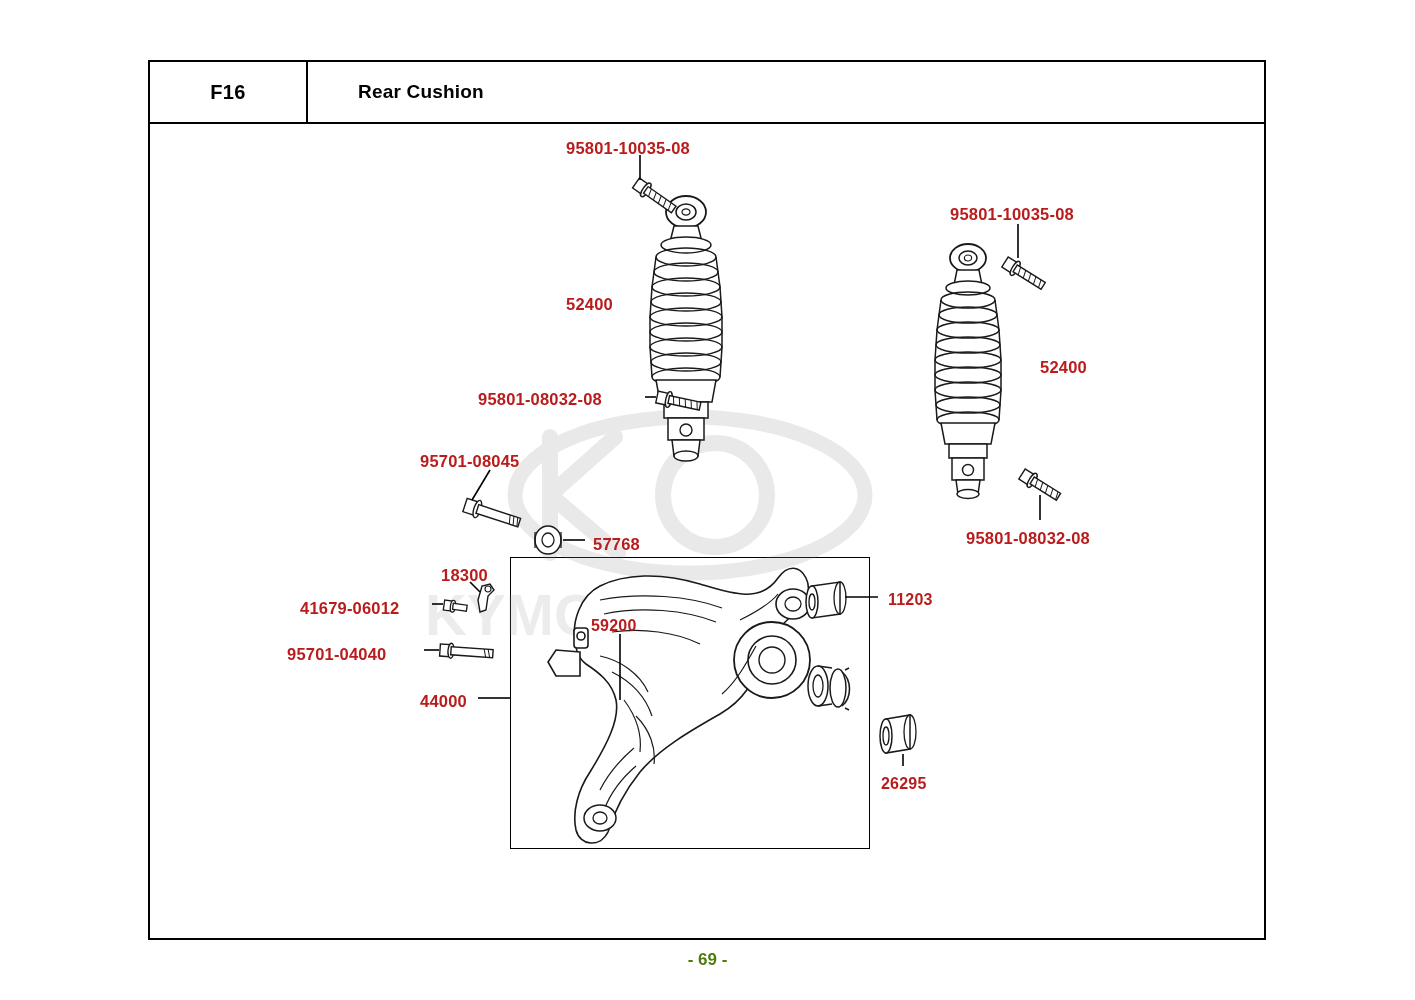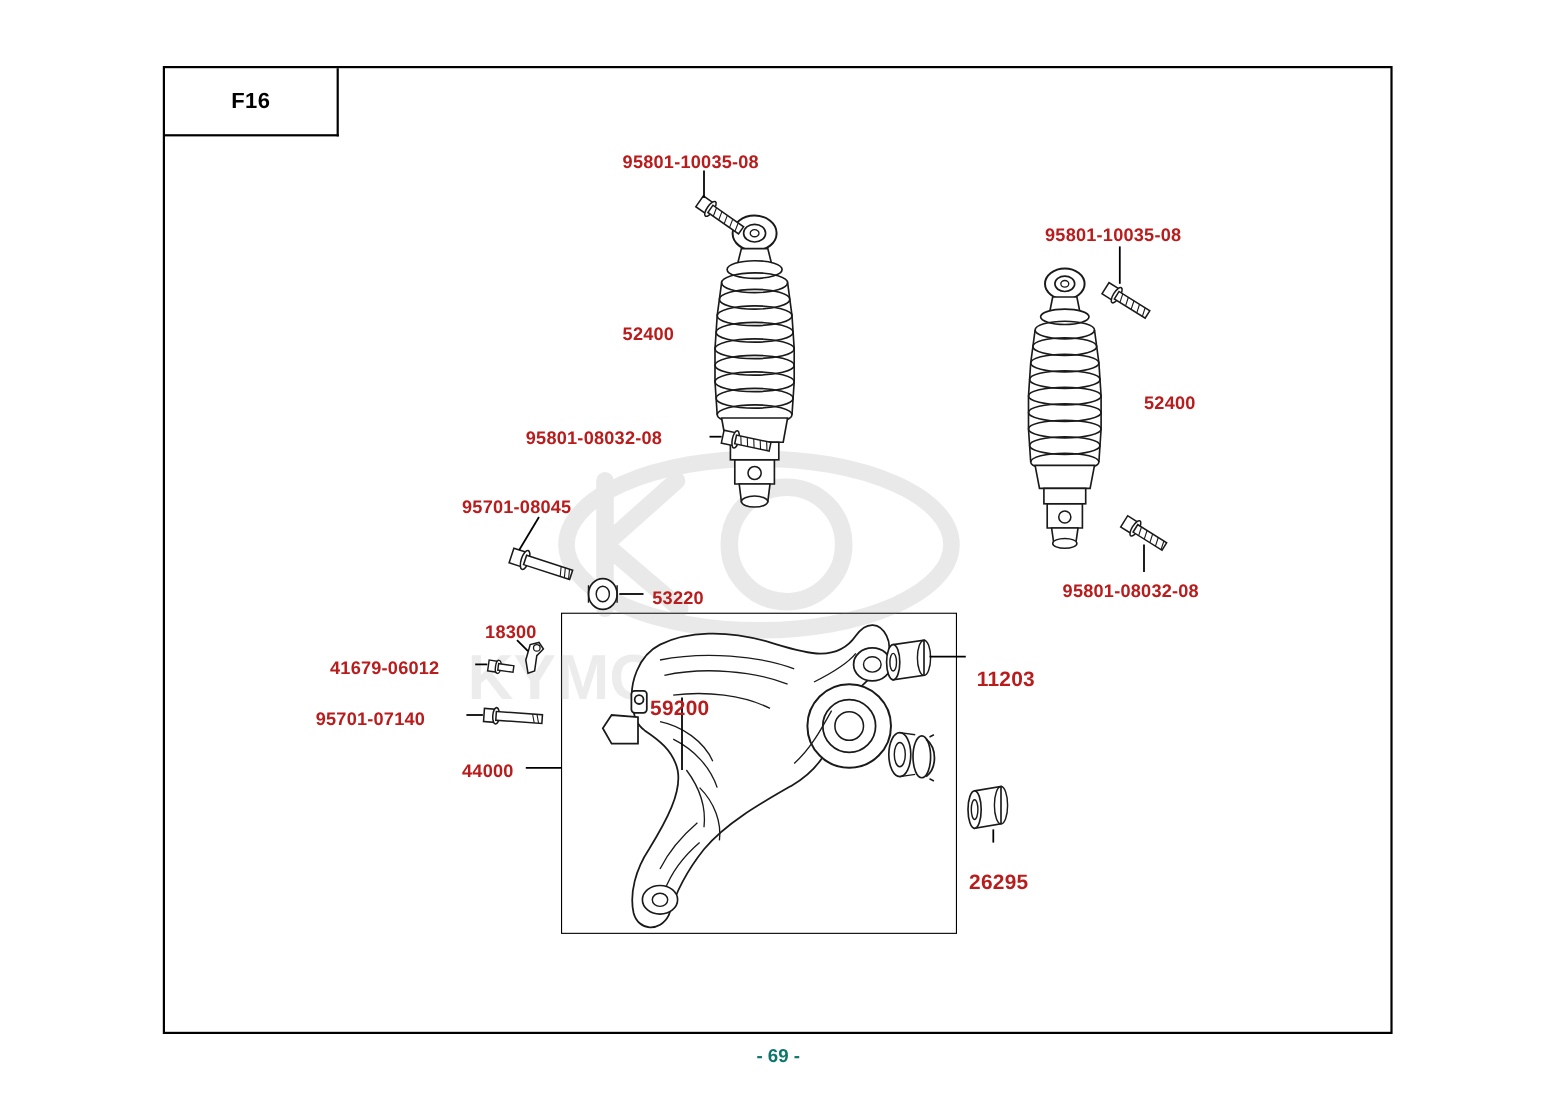--- a/index.html
+++ b/index.html
@@ -69,33 +69,32 @@
     height: 816px;
   }
   .page-number {
     position: absolute;
     left: 0;
     top: 950px;
     width: 1415px;
     text-align: center;
     font-size: 17px;
     font-weight: bold;
-    color: #0f766e;
+    color: #4d7c0f;
   }
   .lbl {
     position: absolute;
     font-size: 16.5px;
     font-weight: bold;
     color: #b91c1c;
     white-space: nowrap;
     letter-spacing: .2px;
   }
   .lbl.big {
-    font-size: 19px;
-    margin-top: 17px;
+    font-size: 16px;
   }
   .inner-box {
     position: absolute;
     left: 510px;
     top: 557px;
     width: 360px;
     height: 292px;
     border: 1.5px solid #000;
     box-sizing: border-box;
     background: transparent;
@@ -109,20 +108,23 @@
     pointer-events: none;
   }
   .wm { opacity: .18; }
 </style>
 </head>
 <body>
 
 <div class="sheet">
   <div class="title-cell">
     <span class="title-code">F16</span>
+  </div>
+  <div class="title-bar">
+    <span class="title-text">Rear Cushion</span>
   </div>
   <div class="canvas"></div>
 </div>
 
 <div class="inner-box"></div>
 
 <svg class="art" viewBox="0 0 1415 1000">
   <defs>
     <g id="coilShock">
 
@@ -335,24 +337,24 @@
     <ellipse cx="12" cy="-3" rx="6" ry="17" fill="none" stroke="#1a1a1a" stroke-width="1.3"></ellipse>
   </g>
   <line x1="903" y1="754" x2="903" y2="766" stroke="#000" stroke-width="1.6"></line>
 </svg>
 
 <div>
   <span class="lbl" style="left:566px;top:139px;">95801-10035-08</span>
   <span class="lbl" style="left:566px;top:295px;">52400</span>
   <span class="lbl" style="left:478px;top:390px;">95801-08032-08</span>
   <span class="lbl" style="left:420px;top:452px;">95701-08045</span>
-  <span class="lbl" style="left:593px;top:535px;">53220</span>
+  <span class="lbl" style="left:593px;top:535px;">57768</span>
   <span class="lbl" style="left:441px;top:566px;">18300</span>
   <span class="lbl" style="left:300px;top:599px;">41679-06012</span>
-  <span class="lbl" style="left:287px;top:645px;">95701-07140</span>
+  <span class="lbl" style="left:287px;top:645px;">95701-04040</span>
   <span class="lbl" style="left:420px;top:692px;">44000</span>
   <span class="lbl big" style="left:591px;top:617px;">59200</span>
   <span class="lbl big" style="left:888px;top:591px;">11203</span>
   <span class="lbl big" style="left:881px;top:775px;">26295</span>
   <span class="lbl" style="left:950px;top:205px;">95801-10035-08</span>
   <span class="lbl" style="left:1040px;top:358px;">52400</span>
   <span class="lbl" style="left:966px;top:529px;">95801-08032-08</span>
 </div>
 
 <div class="page-number">- 69 -</div>

